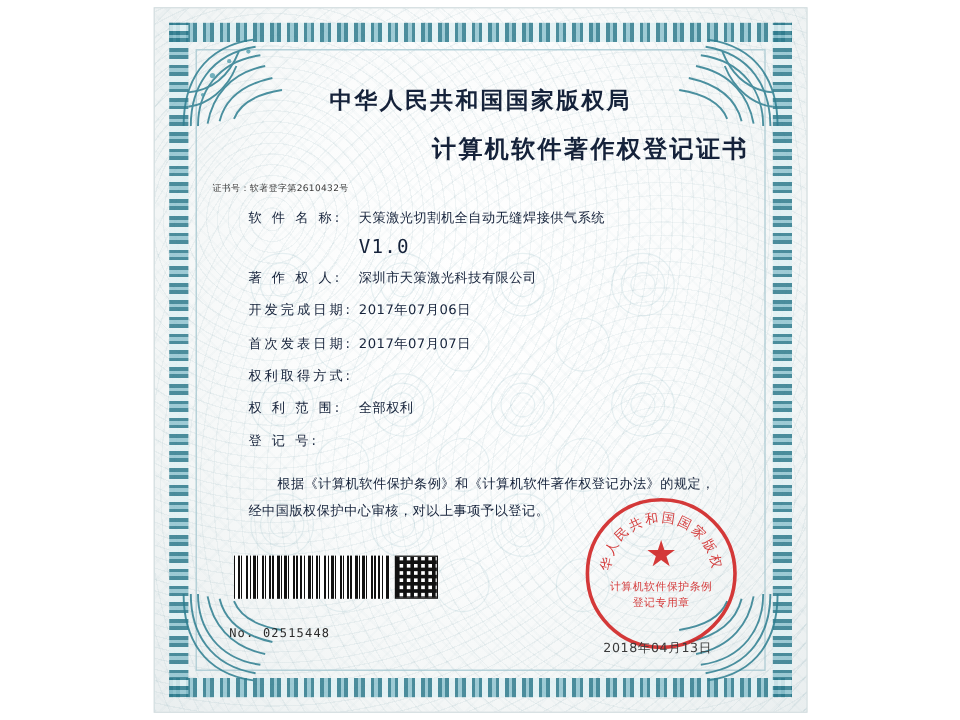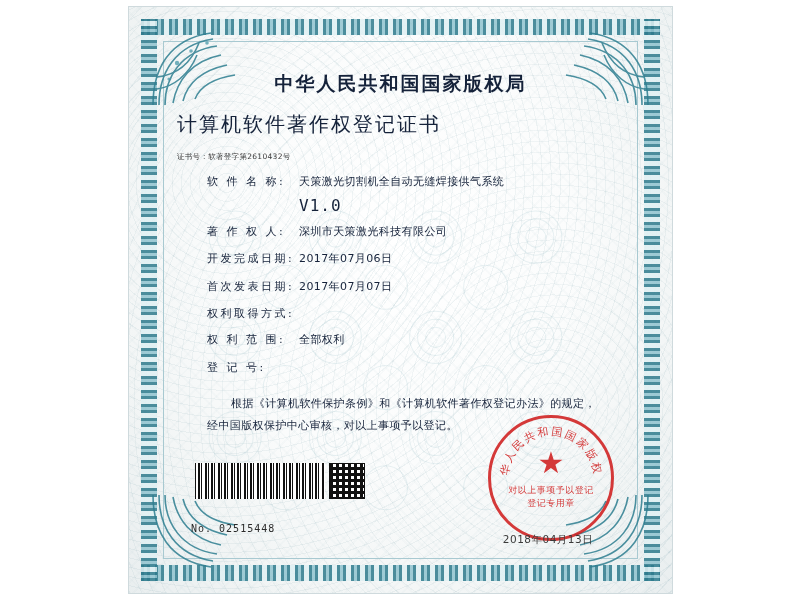--- a/index.html
+++ b/index.html
@@ -103,25 +103,25 @@
 
   .title-main {
     text-align: center;
     font-size: 19px;
     letter-spacing: 2px;
     color: #15223a;
     font-weight: 700;
     margin-top: 10px;
   }
   .title-sub {
-    text-align: left;
+    text-align: right;
     font-size: 20px;
     letter-spacing: 2px;
     color: #15223a;
-    font-weight: 400;
+    font-weight: 700;
     margin-top: 14px;
   }
   .cert-no {
     text-align: left;
     font-size: 7.5px;
     color: #3a3a3a;
     margin-top: 14px;
     padding-right: 16px;
     letter-spacing: 0.3px;
   }
@@ -439,21 +439,21 @@
       <svg class="ring-text" viewBox="0 0 126 126">
         <defs>
           <path id="sealArc" d="M 18,63 A 45,45 0 0 1 108,63"></path>
         </defs>
         <text font-size="11.5" fill="#d01f1f" letter-spacing="2.2" font-family="'DejaVu Sans','Liberation Sans',sans-serif">
           <textPath href="#sealArc" startOffset="50%" text-anchor="middle">中华人民共和国国家版权局</textPath>
         </text>
       </svg>
       <div class="star">★</div>
       <div class="seal-lines">
-        <div>对以上事项予以登记</div>
+        <div>计算机软件保护条例</div>
         <div>登记专用章</div>
       </div>
     </div>
 
     <div class="seal-date">2018年04月13日</div>
 
   </div>
 </div>
 
 </body></html>

